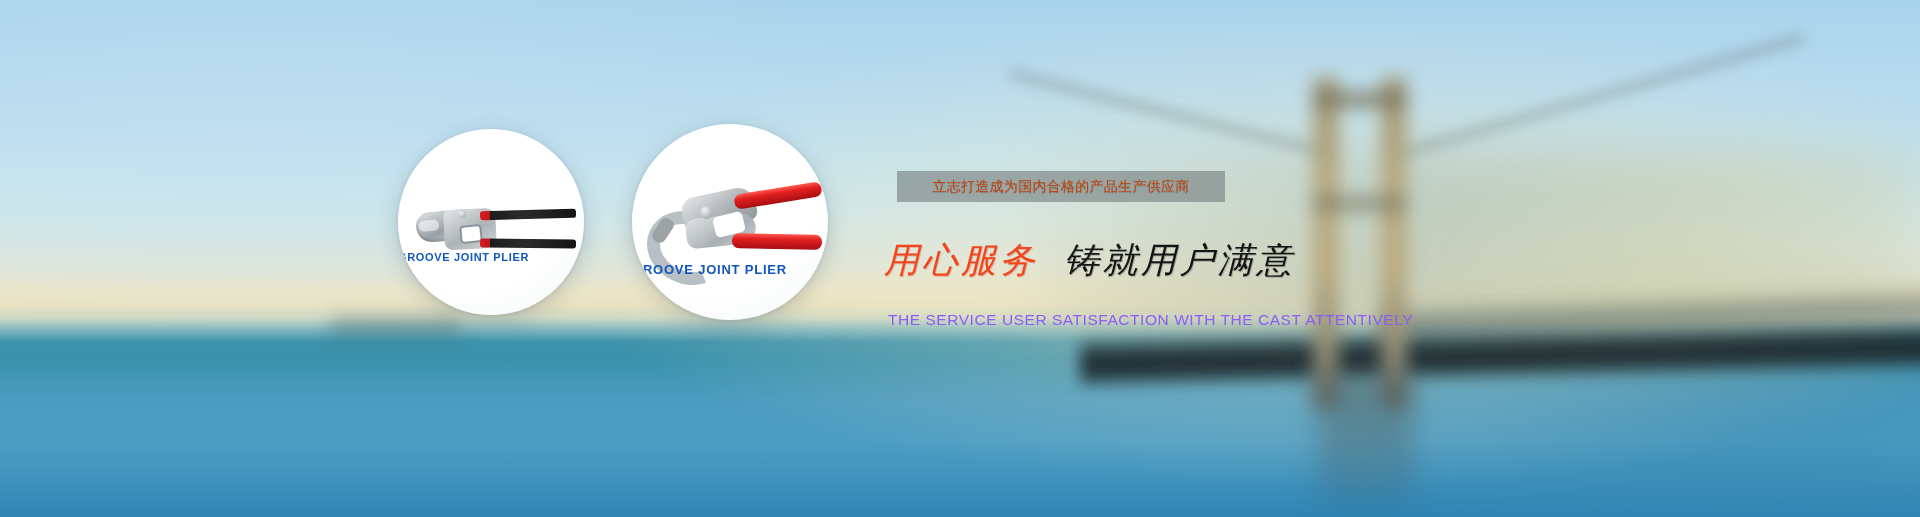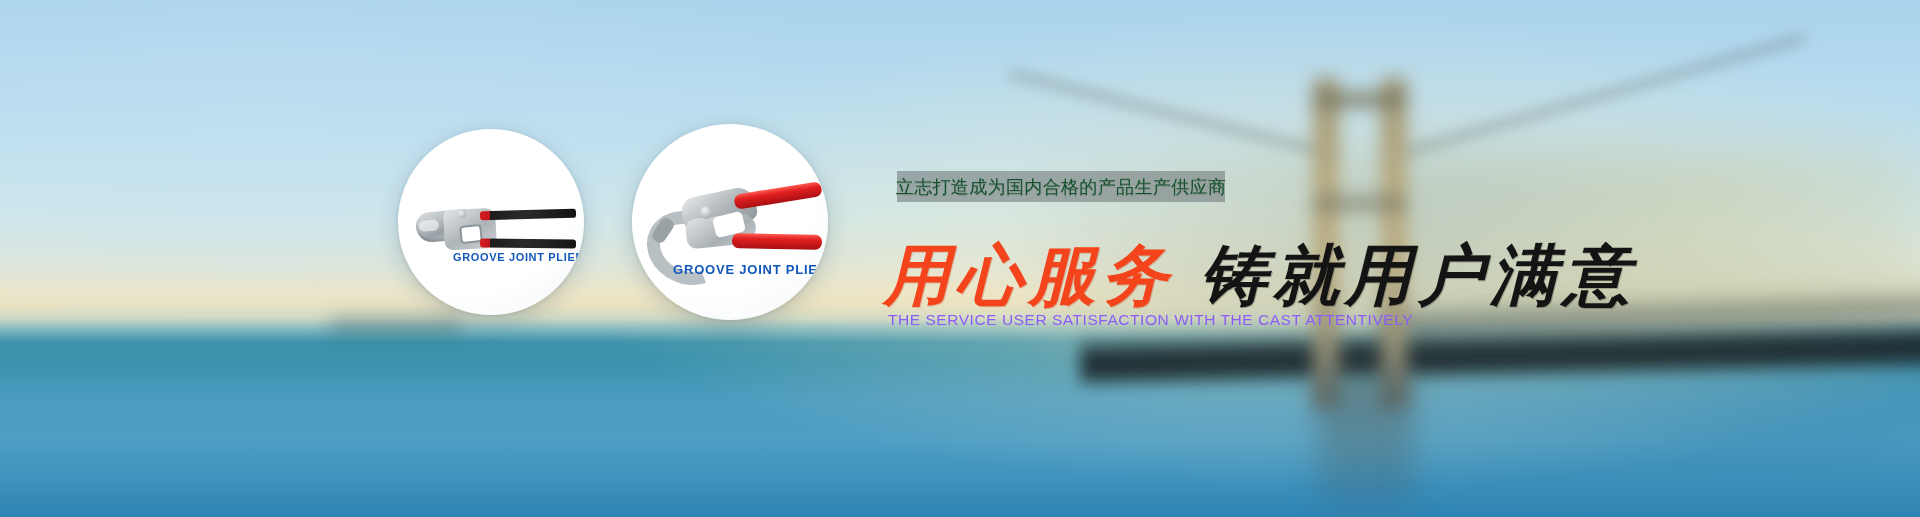--- a/index.html
+++ b/index.html
@@ -110,21 +110,21 @@
   
   .product{
     position:absolute;
     border-radius:50%;
     background:radial-gradient(circle at 38% 32%, #ffffff 60%, #f7fafb 82%, #eef3f5 100%);
     box-shadow:0 6px 22px rgba(40,70,90,.22), 0 1px 4px rgba(40,70,90,.14);
     overflow:hidden;
   }
   .product .caption{
     position:absolute;left:0;width:100%;
-    text-align:right;
+    text-align:left;
     color:#1157bb;
     font-weight:bold;
     letter-spacing:.06em;
     white-space:nowrap;
   }
   #product-1{left:398px;top:129px;width:186px;height:186px;}
   #product-1 .caption{top:122px;font-size:11px;}
   #product-2{left:632px;top:124px;width:196px;height:196px;}
   #product-2 .caption{top:138px;font-size:13px;}
 
@@ -204,29 +204,29 @@
   .pb-h1{left:88px;top:12px;width:88px;transform:rotate(-9deg);}
   .pb-h2{left:86px;top:58px;width:90px;transform:rotate(1deg);}
 
   
   .tagline-bar{
     position:absolute;left:897px;top:171px;width:328px;height:31px;
     background:rgba(118,128,128,.62);
     display:flex;align-items:center;justify-content:center;
   }
   .tagline-bar .txt{
-    color:#14532d;font-size:18px;letter-spacing:.02em;white-space:nowrap;
+    color:#c2410c;font-size:14px;letter-spacing:.02em;white-space:nowrap;
     text-shadow:0 1px 1px rgba(0,0,0,.18);
   }
 
   .headline{
     position:absolute;left:884px;top:243px;
     white-space:nowrap;
     font-family:"Liberation Serif","DejaVu Serif",serif;
-    font-size:66px;font-weight:bold;line-height:1;text-align:right;
+    font-size:35px;font-weight:normal;line-height:1;text-align:right;
   }
   .headline .part-a{
     color:#f4441b;letter-spacing:.10em;
     font-style:italic;
     text-shadow:1px 1px 0 rgba(180,50,20,.25);
   }
   .headline .gap{display:inline-block;width:26px;}
   .headline .part-b{
     color:#141414;letter-spacing:.10em;
     font-style:italic;

